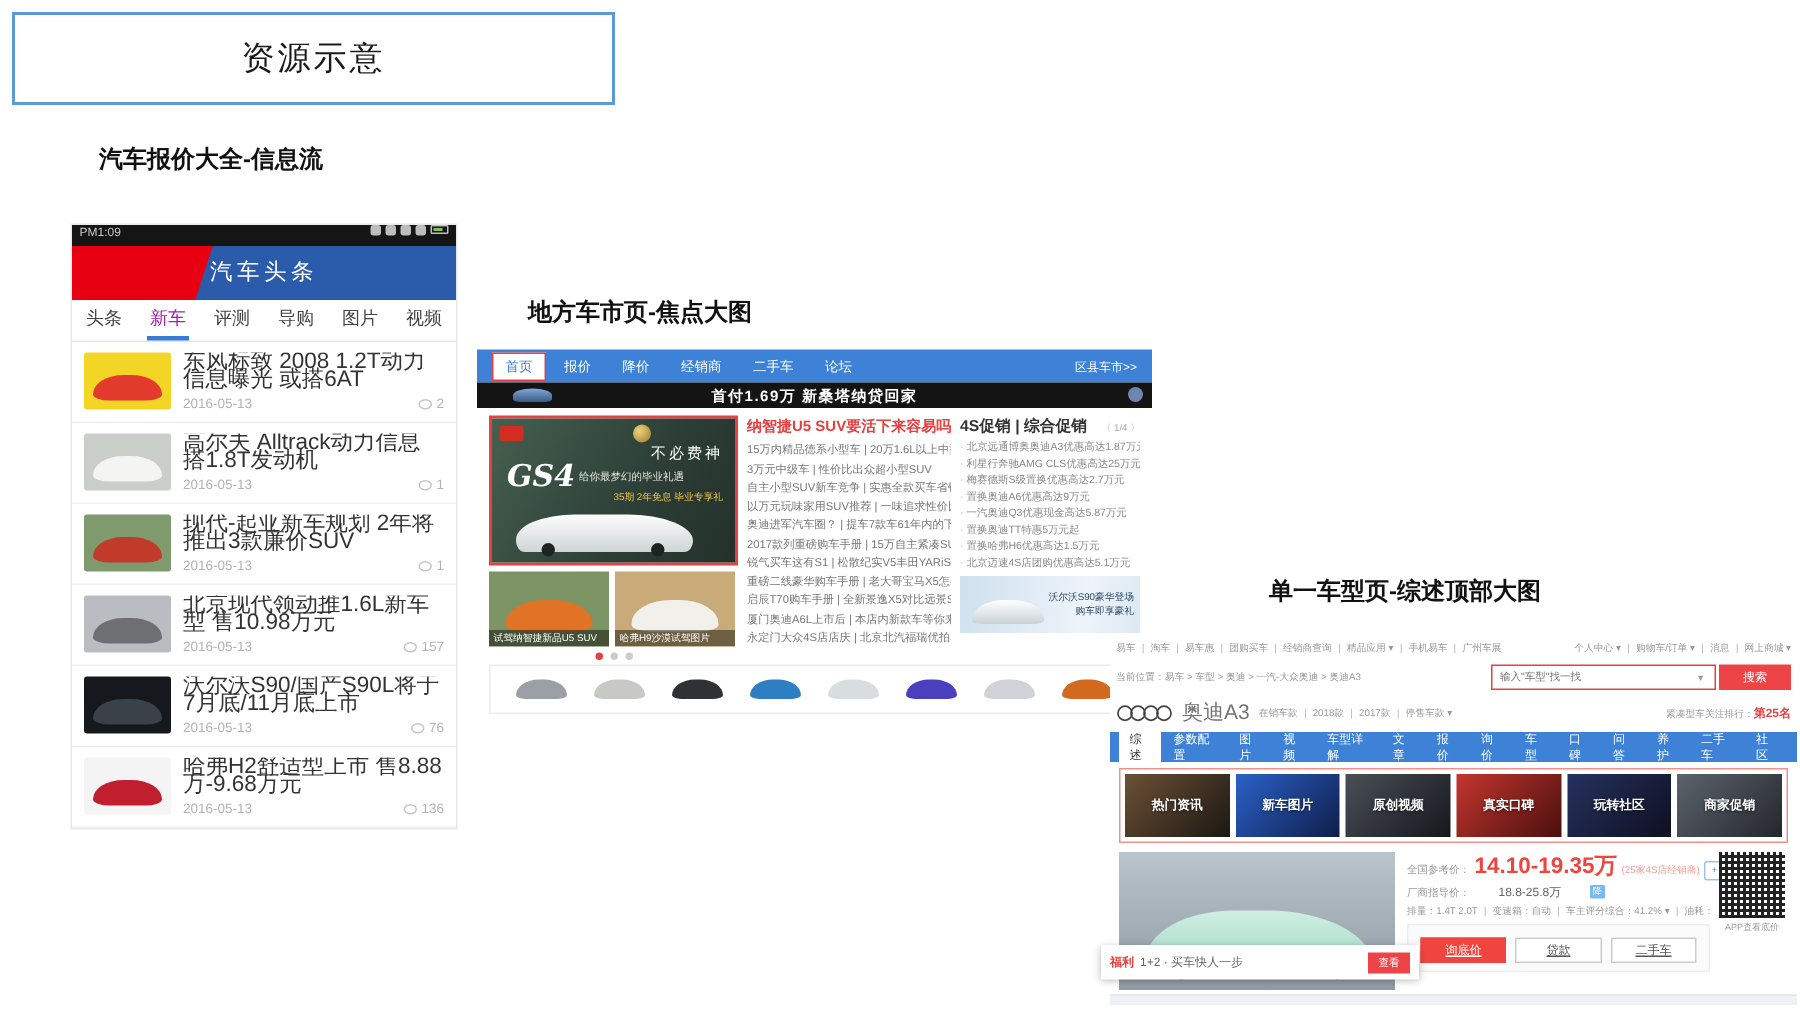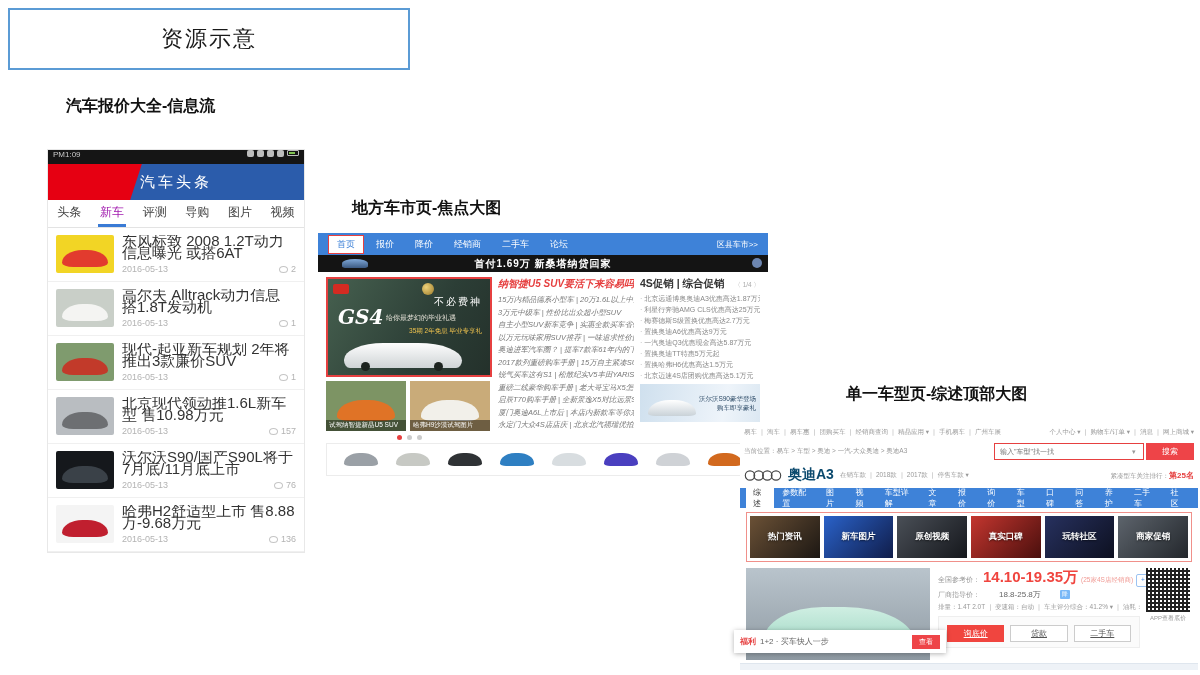--- a/index.html
+++ b/index.html
@@ -60,21 +60,21 @@
   .gs4-car { position:absolute; left:16px; right:28px; bottom:7px; height:25px;
     background:linear-gradient(#fdfdfd,#cfd4d6); border-radius:45% 50% 8px 8px / 90% 95% 10px 10px; }
   .gs4-car::before,.gs4-car::after { content:""; position:absolute; bottom:-3px; width:9px; height:9px; background:#1d2420; border-radius:50%; }
   .gs4-car::before { left:14%; } .gs4-car::after { right:16%; }
   .m-thumbs { display:flex; gap:4px; margin-top:4px; }
   .m-thumb { width:80px; height:50px; position:relative; overflow:hidden; }
   .sm-car { position:absolute; left:14%; right:14%; bottom:20%; height:42%; border-radius:45% 45% 22% 22%/75% 75% 22% 22%; }
   .m-cap { position:absolute; left:0; right:0; bottom:0; background:rgba(0,0,0,.45); color:#fff; font-size:6.5px; padding:1px 3px; white-space:nowrap; overflow:hidden; }
   .m-dots { display:flex; justify-content:center; gap:5px; margin-top:4px; }
   .m-dot { width:5px; height:5px; border-radius:50%; }
-  .m-col2 { flex:1; min-width:0;font-style:italic; }
+  .m-col2 { flex:1; min-width:0; }
   .m-headline { font-size:10px; font-weight:bold; color:#e64040; margin-bottom:3px; white-space:nowrap; overflow:hidden; }
   .m-row { font-size:7.5px; color:#777; line-height:12.5px; white-space:nowrap; overflow:hidden; }
   .m-col3 { width:120px; flex:0 0 auto; }
   .m-promo-head { display:flex; align-items:baseline; justify-content:space-between; margin-bottom:2px; }
   .m-promo-title { font-size:10.5px; font-weight:bold; color:#333; white-space:nowrap; }
   .m-pager { font-size:6.5px; color:#aaa; }
   .m-bullet { font-size:7px; color:#888; line-height:11px; white-space:nowrap; overflow:hidden; }
   .m-bullet::before { content:"· "; color:#bbb; }
   .m-ad { margin-top:3px; height:38px; background:linear-gradient(100deg,#cfe0ee,#eef4fa 70%,#dce8f2); position:relative; overflow:hidden; }
   .m-ad-car { position:absolute; left:8px; bottom:6px; width:48px; height:16px; border-radius:45% 45% 15% 15%/80% 80% 15% 15%; background:linear-gradient(#fff,#c9d2d8); }
@@ -85,21 +85,21 @@
   
   .r-shot { position:absolute; left:740px; top:424px; width:458px; height:246px; background:#fff; }
   .r-util { display:flex; justify-content:space-between; color:#999; font-size:6.5px; padding:4px 4px 2px; }
   .r-crumbrow { display:flex; justify-content:space-between; align-items:center; padding:4px 4px 5px; }
   .r-crumb { font-size:6.5px; color:#999; }
   .r-search { display:flex; align-items:center; }
   .r-input { width:150px; height:17px; border:1px solid #e64040; font-size:7px; padding:0 14px 0 5px; color:#666; outline:none; }
   .r-sarrow { margin-left:-12px; width:12px; font-size:7px; color:#999; pointer-events:none; }
   .r-sbtn { width:48px; height:17px; background:#ee4448; color:#fff; border:none; font-size:8px; margin-left:2px; }
   .r-model { display:flex; align-items:center; gap:6px; padding:1px 4px 4px; }
-  .r-name { font-size:14px; font-weight:bold; color:#0c4a6e; }
+  .r-name { font-size:14px; font-weight:normal; color:#737373; }
   .r-meta { font-size:6.5px; color:#999; }
   .r-rank { margin-left:auto; font-size:6.5px; color:#999; }
   .r-rank b { color:#e64040; font-size:8px; }
   .r-tabs { height:20px; background:#3e82d8; display:flex; align-items:center; padding:0 6px; gap:1px; }
   .r-tab { font-size:8px; padding:3px 7px; }
   .r-cards { margin:4px 6px; border:1px solid #f0908a; padding:3px; display:flex; gap:4px; }
   .r-card { flex:1; height:42px; position:relative; display:flex; align-items:center; justify-content:center; }
   .r-card span { color:#fff; font-size:8.5px; font-weight:bold; text-shadow:0 1px 2px rgba(0,0,0,.6); }
   .r-main { display:flex; gap:8px; padding:2px 6px 0; position:relative; }
   .r-photo { width:184px; height:92px; background:linear-gradient(#b9c4cc,#8f9aa3); position:relative; overflow:hidden; flex:0 0 auto; }

